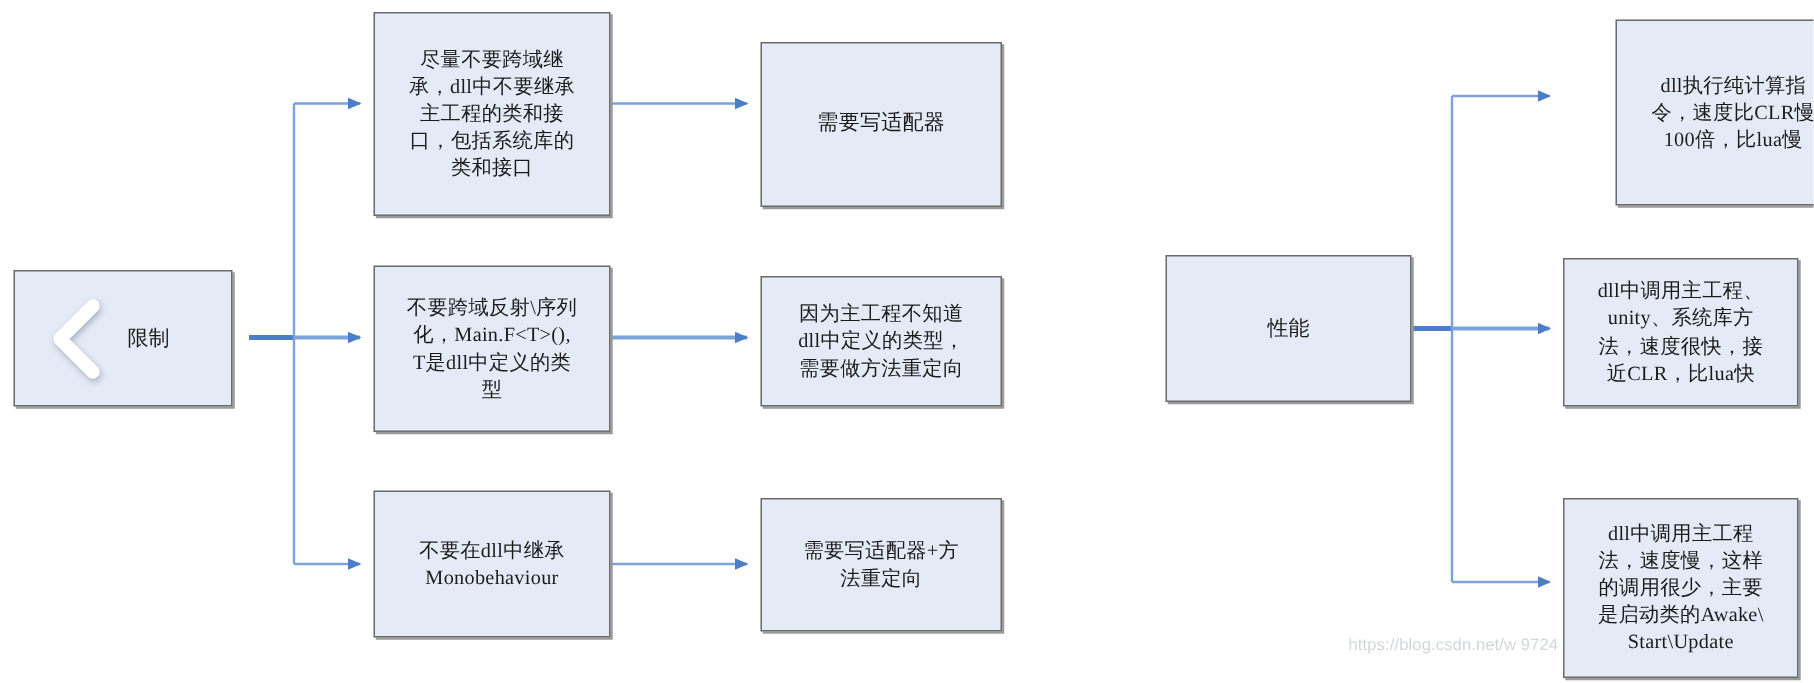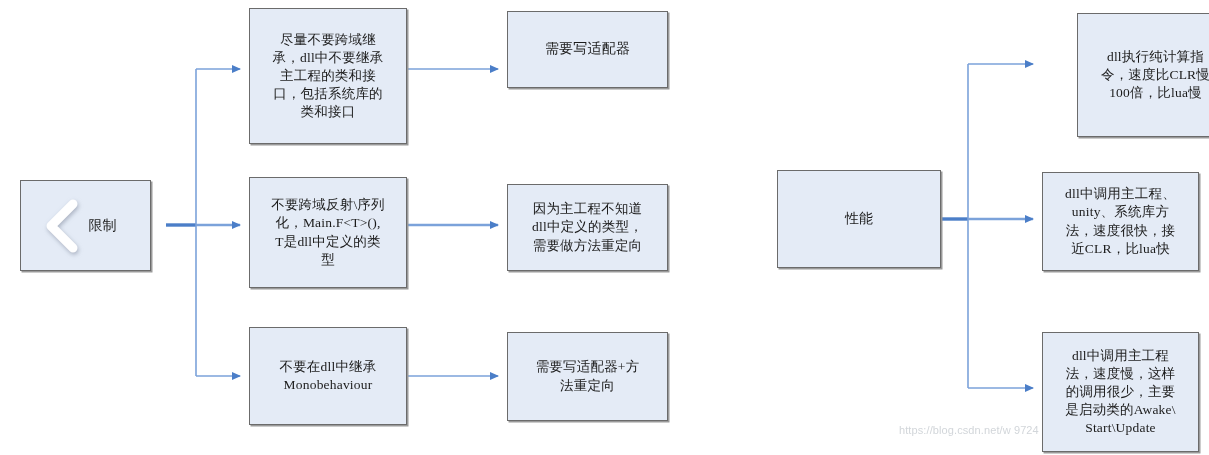--- a/index.html
+++ b/index.html
@@ -104,36 +104,36 @@
 
     <g>
       <path d="M941,219 L968,219" stroke="#4b7ec8" stroke-width="3.4" fill="none"></path>
       <path d="M968,64 L968,388" stroke="#7ba2da" stroke-width="1.6" fill="none"></path>
       <path d="M968,64 L1033,64" stroke="#7ba2da" stroke-width="1.6" fill="none" marker-end="url(#ah)"></path>
       <path d="M968,219 L1033,219" stroke="#7ba2da" stroke-width="2.6" fill="none" marker-end="url(#ah)"></path>
       <path d="M968,388 L1033,388" stroke="#7ba2da" stroke-width="1.6" fill="none" marker-end="url(#ah)"></path>
     </g>
   </svg>
 
-  <div class="rootnode" style="left:20px;top:180px;width:131px;height:91px;">
+  <div class="rootnode" style="left:9px;top:180px;width:146px;height:91px;">
     <svg class="chev" viewBox="0 0 46 56">
       <path d="M34 6 L12 28 L34 50" stroke="#ffffff" stroke-width="9" fill="none" stroke-linecap="round" stroke-linejoin="round"></path>
     </svg>
     <span class="rootlabel offset">限制</span>
   </div>
 
   <div class="node fs14" style="left:249px;top:8px;width:158px;height:136px;">
     <span class="txt">尽量不要跨域继
 承，dll中不要继承
 主工程的类和接
 口，包括系统库的
 类和接口</span>
   </div>
 
-  <div class="node fs15" style="left:507px;top:11px;width:161px;height:77px;">
+  <div class="node fs15" style="left:507px;top:28px;width:161px;height:110px;">
     <span class="txt">需要写适配器</span>
   </div>
 
   <div class="node fs14" style="left:249px;top:177px;width:158px;height:111px;">
     <span class="txt">不要跨域反射\序列
 化，Main.F&lt;T&gt;(),
 T是dll中定义的类
 型</span>
   </div>
 

